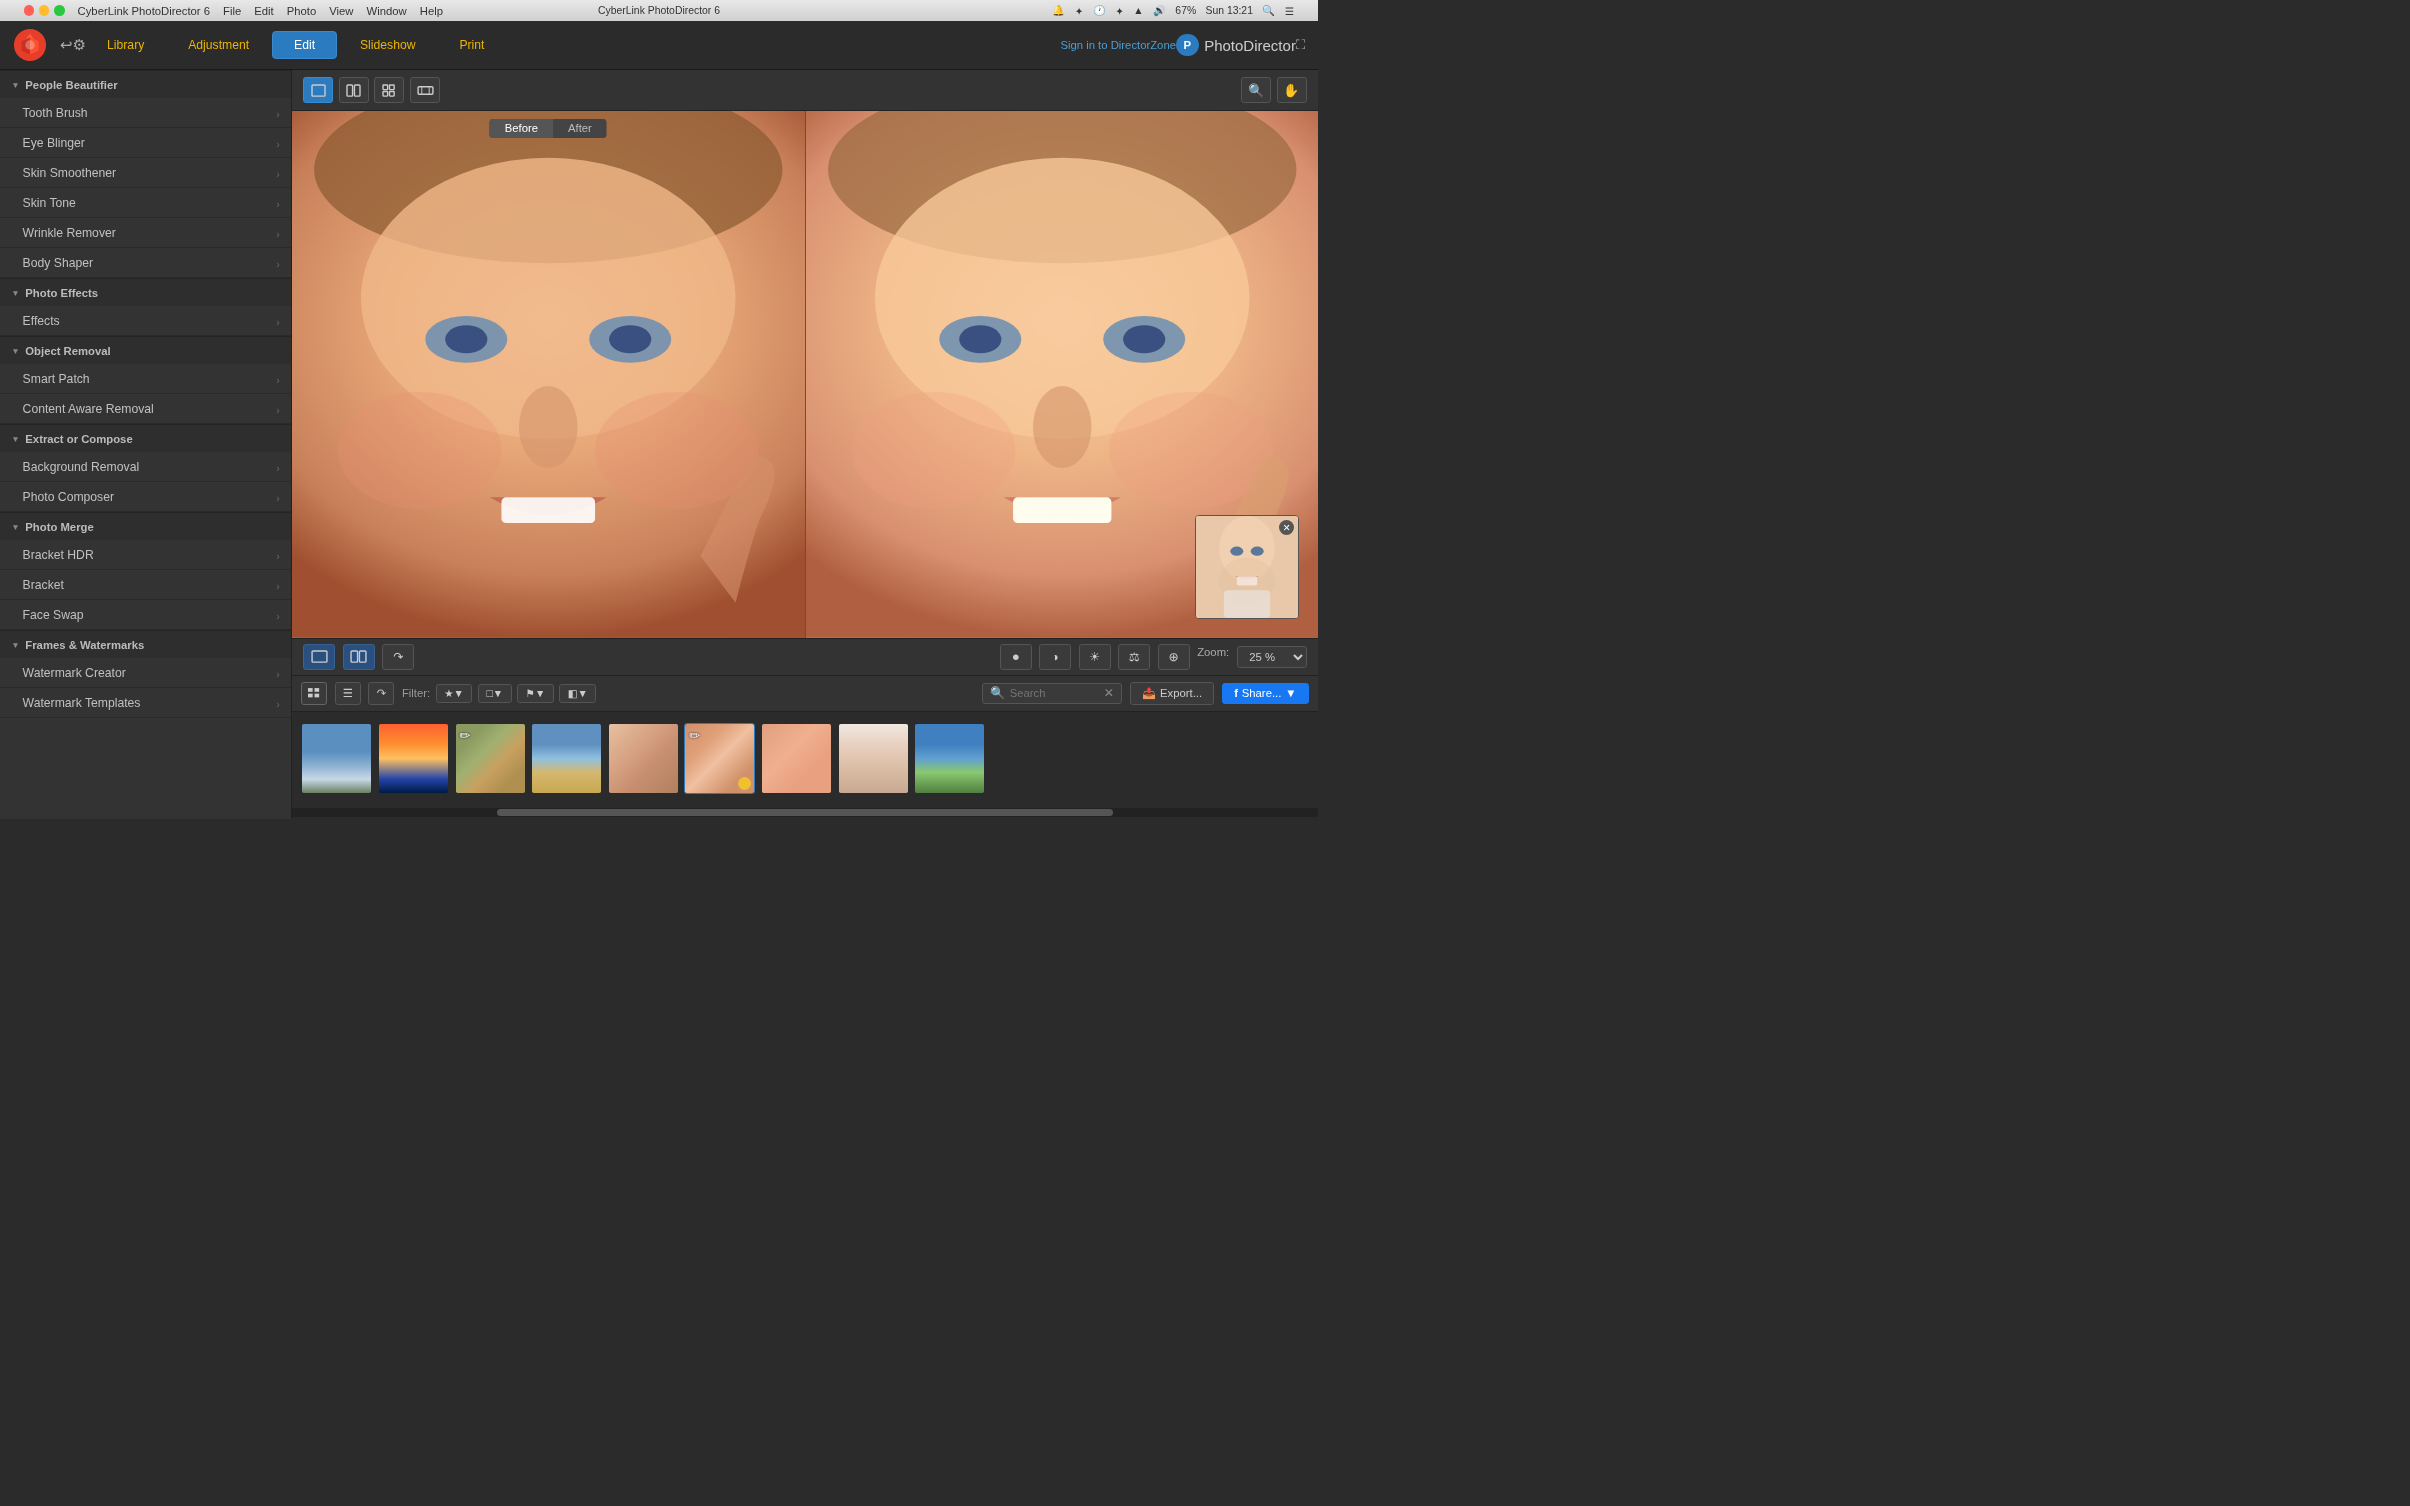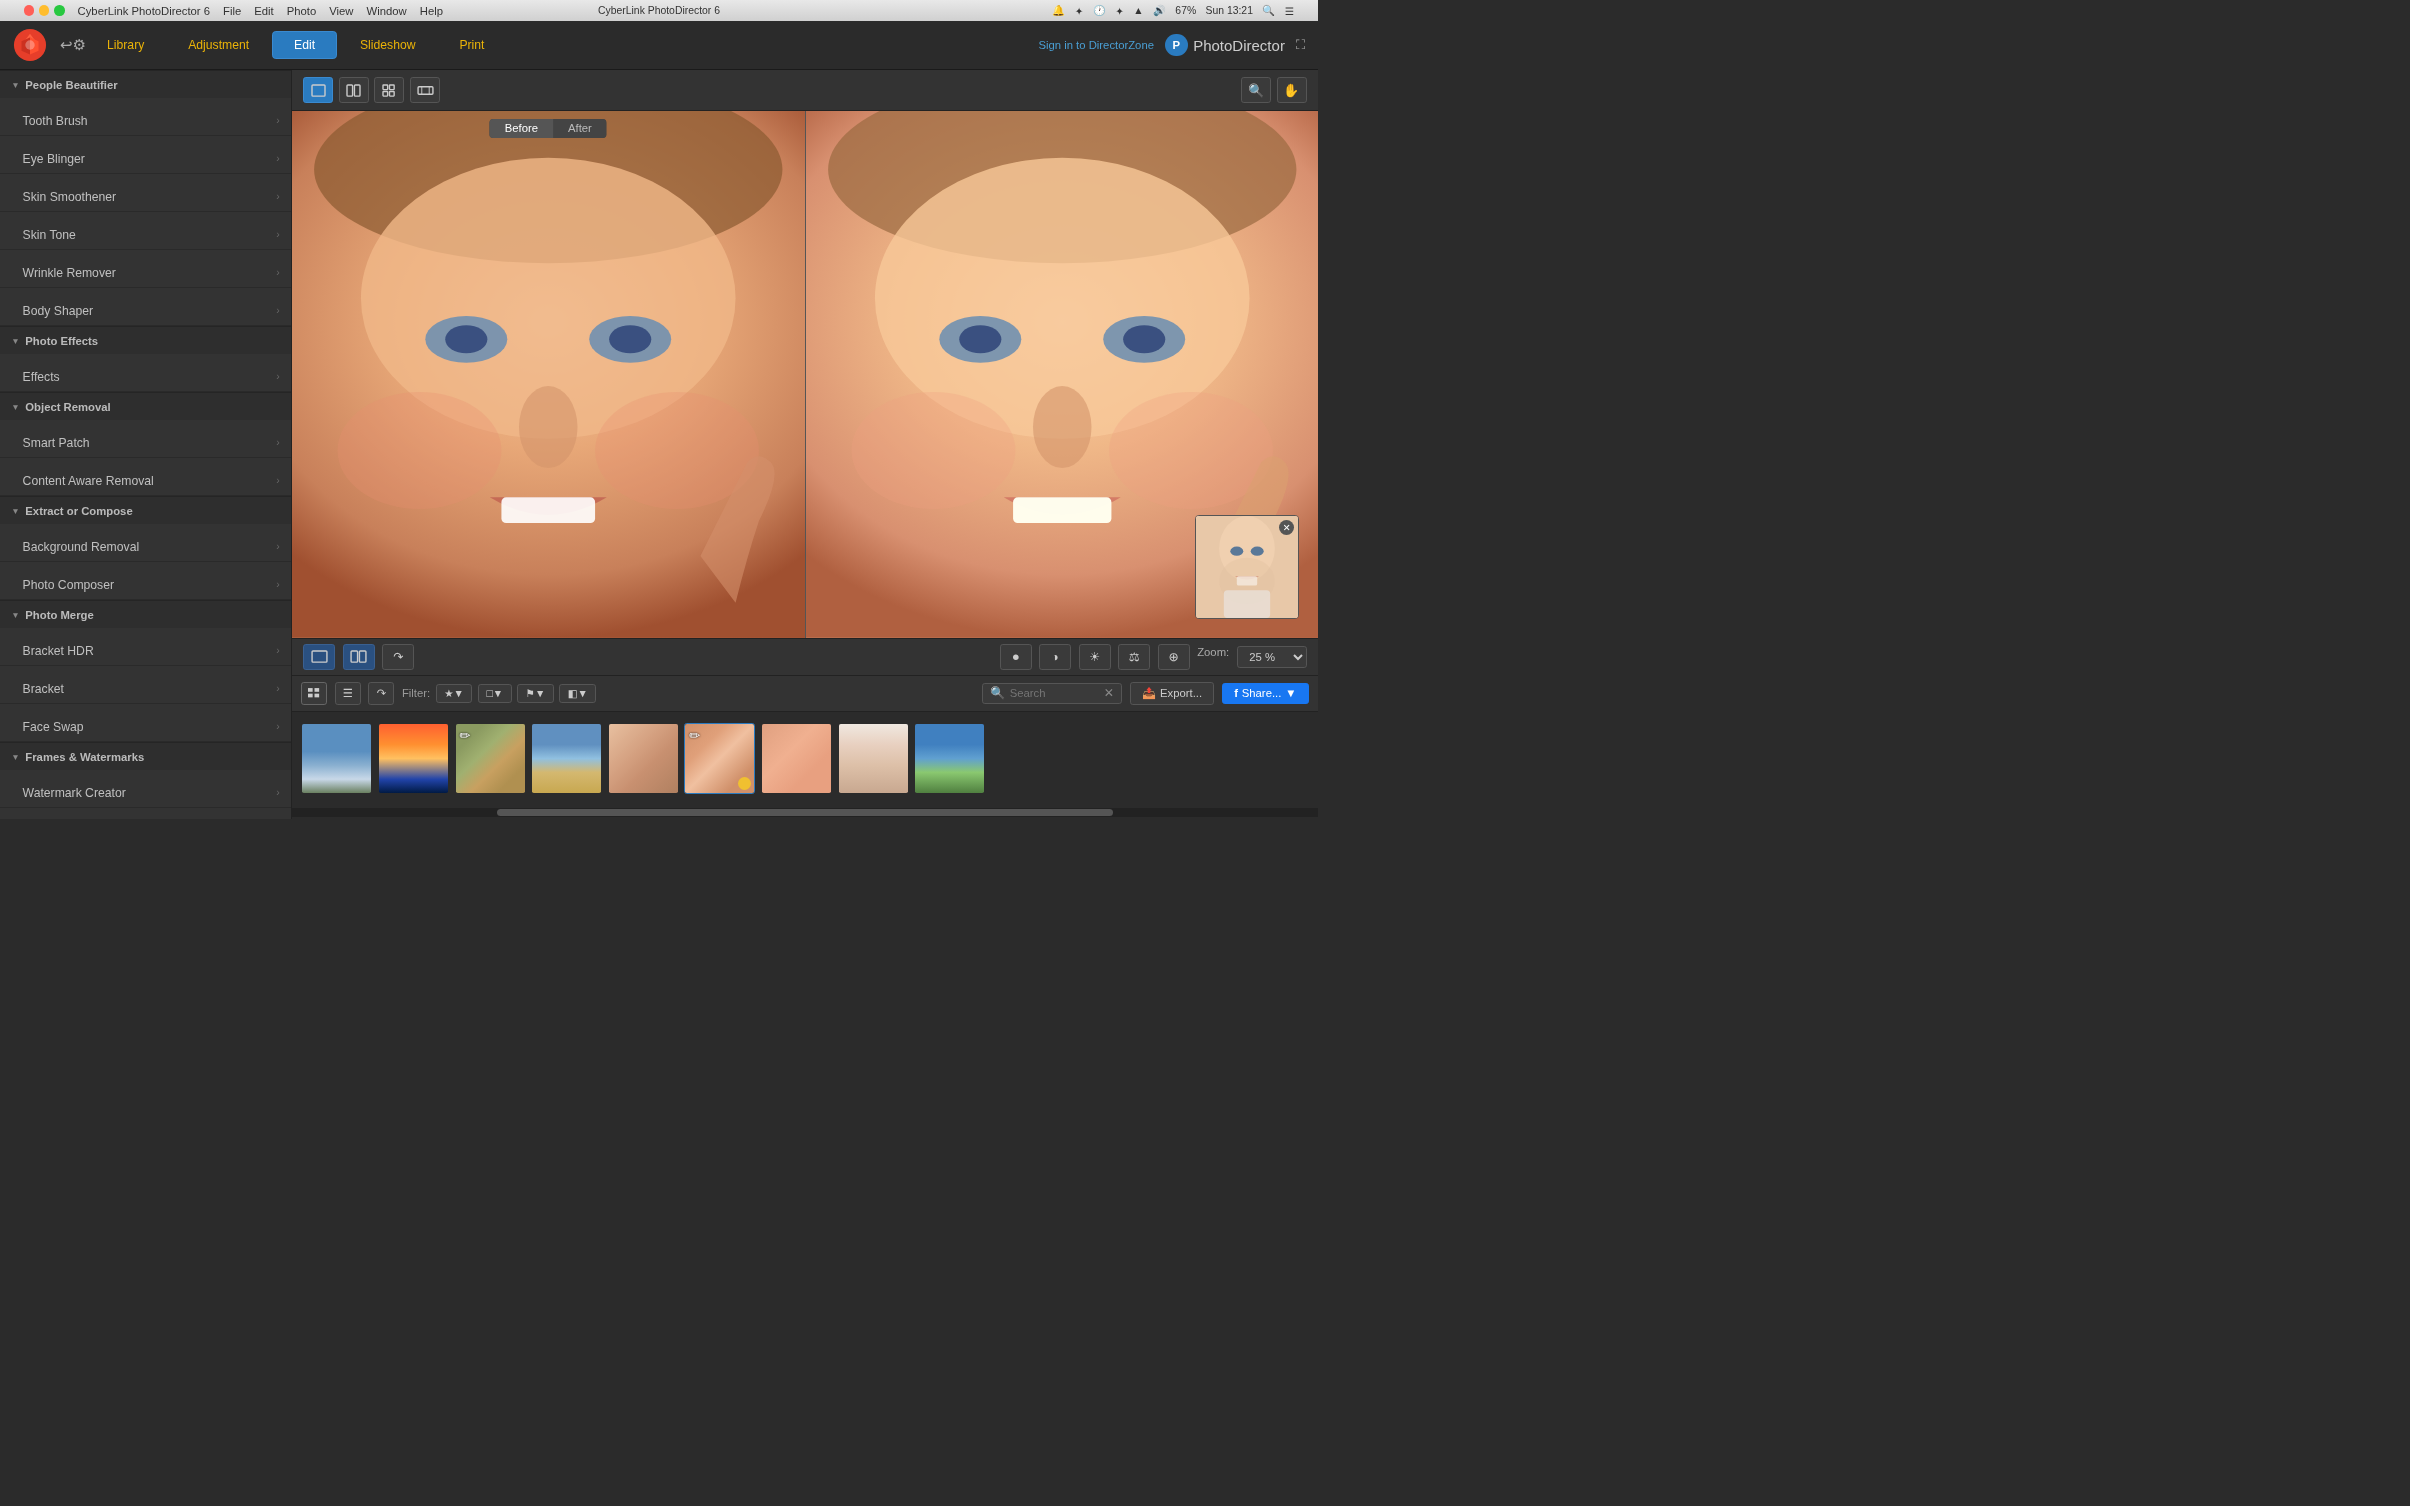--- a/index.html
+++ b/index.html
@@ -49,21 +49,21 @@
       cursor: pointer;
     }
     .nav-btn.active {
       background: #2a7bc0;
       color: #fff;
       border: 0.9px solid #3a8ad0;
     }
     .toolbar-right {
       display: flex;
       align-items: center;
-      gap: 11px;
+      gap: 0;
       color: #4a9fd4;
       font-size: 11.3px;
     }
     .director-logo { display: flex; align-items: center; gap: 5.6px; color: #ccc; font-size: 15px; }
     .toolbar-action-btn { background: none; border: none; color: #aaa; font-size: 15px; cursor: pointer; }
 
     
     .main-layout { display: flex; height: calc(819px - 21px - 49px); }
 
     
@@ -87,28 +87,27 @@
       color: #bbb;
       font-size: 11.3px;
       font-weight: 600;
       cursor: pointer;
       border-top: 0.9px solid #252525;
     }
     .sidebar-section-header .arrow { font-size: 8.5px; color: #888; }
 
     .sidebar-item {
       display: flex;
-      align-items: center;
+      align-items: flex-end;
       justify-content: space-between;
       padding: 7.5px 11.3px 7.5px 22.6px;
       color: #c0c0c0;
       font-size: 12.2px;
       cursor: pointer;
       border-bottom: 0.9px solid #2a2a2a;
-      margin-top: 8px;
     }
     .sidebar-item .chevron { color: #666; font-size: 10.4px; }
 
     
     .main-content { flex: 1; display: flex; flex-direction: column; background: #2b2b2b; overflow: hidden; }
 
     
     .viewer-toolbar {
       height: 41px;
       background: #333;

